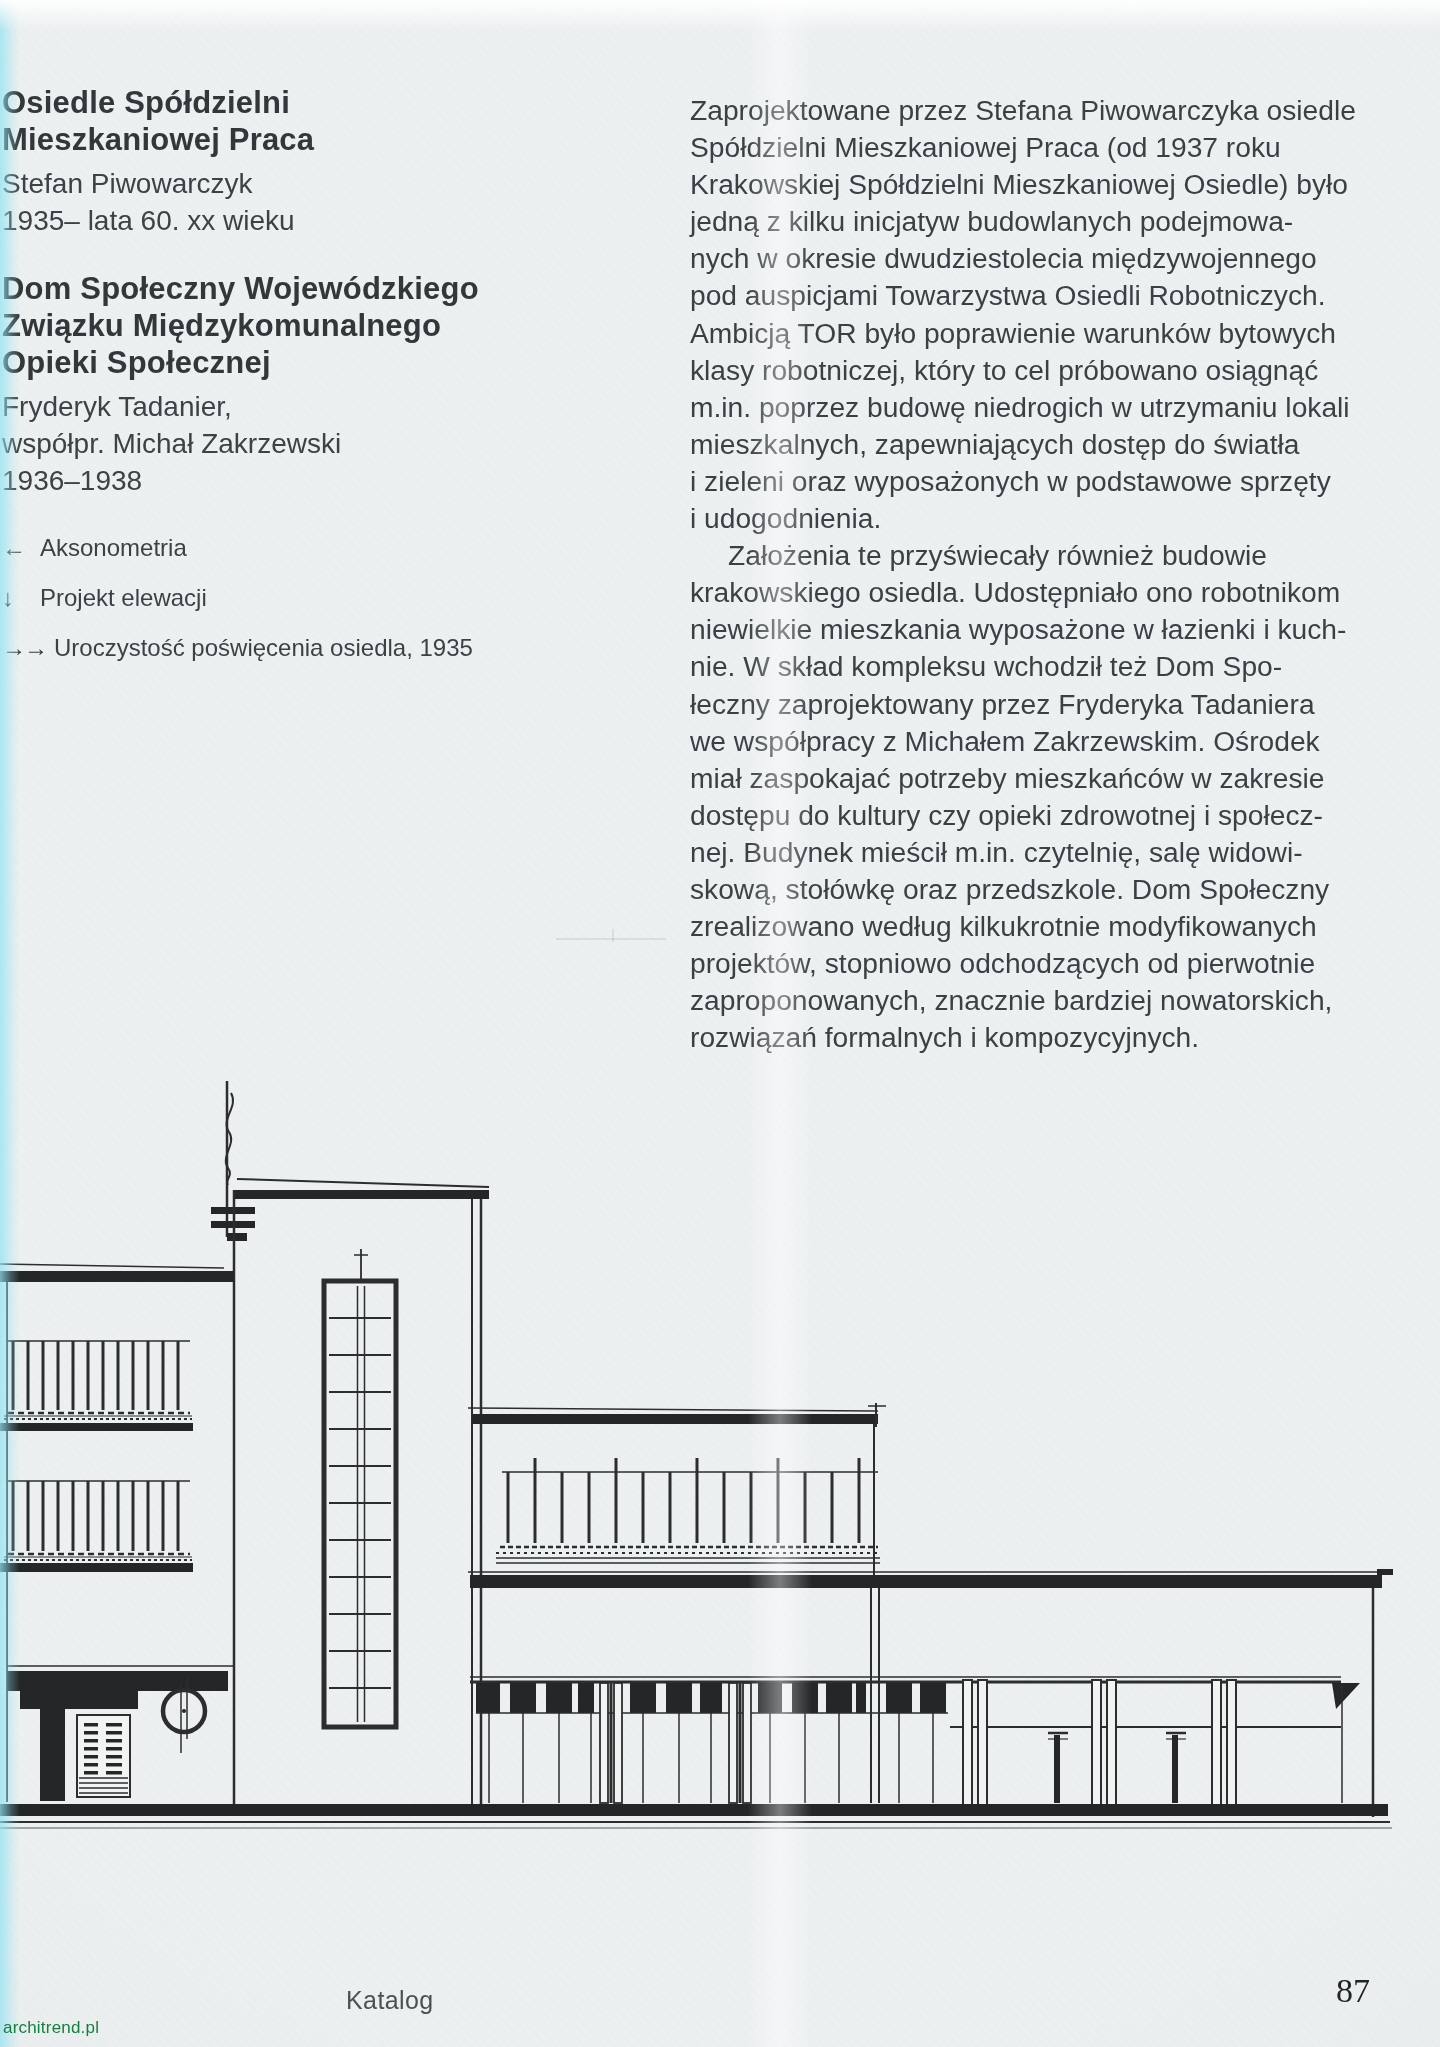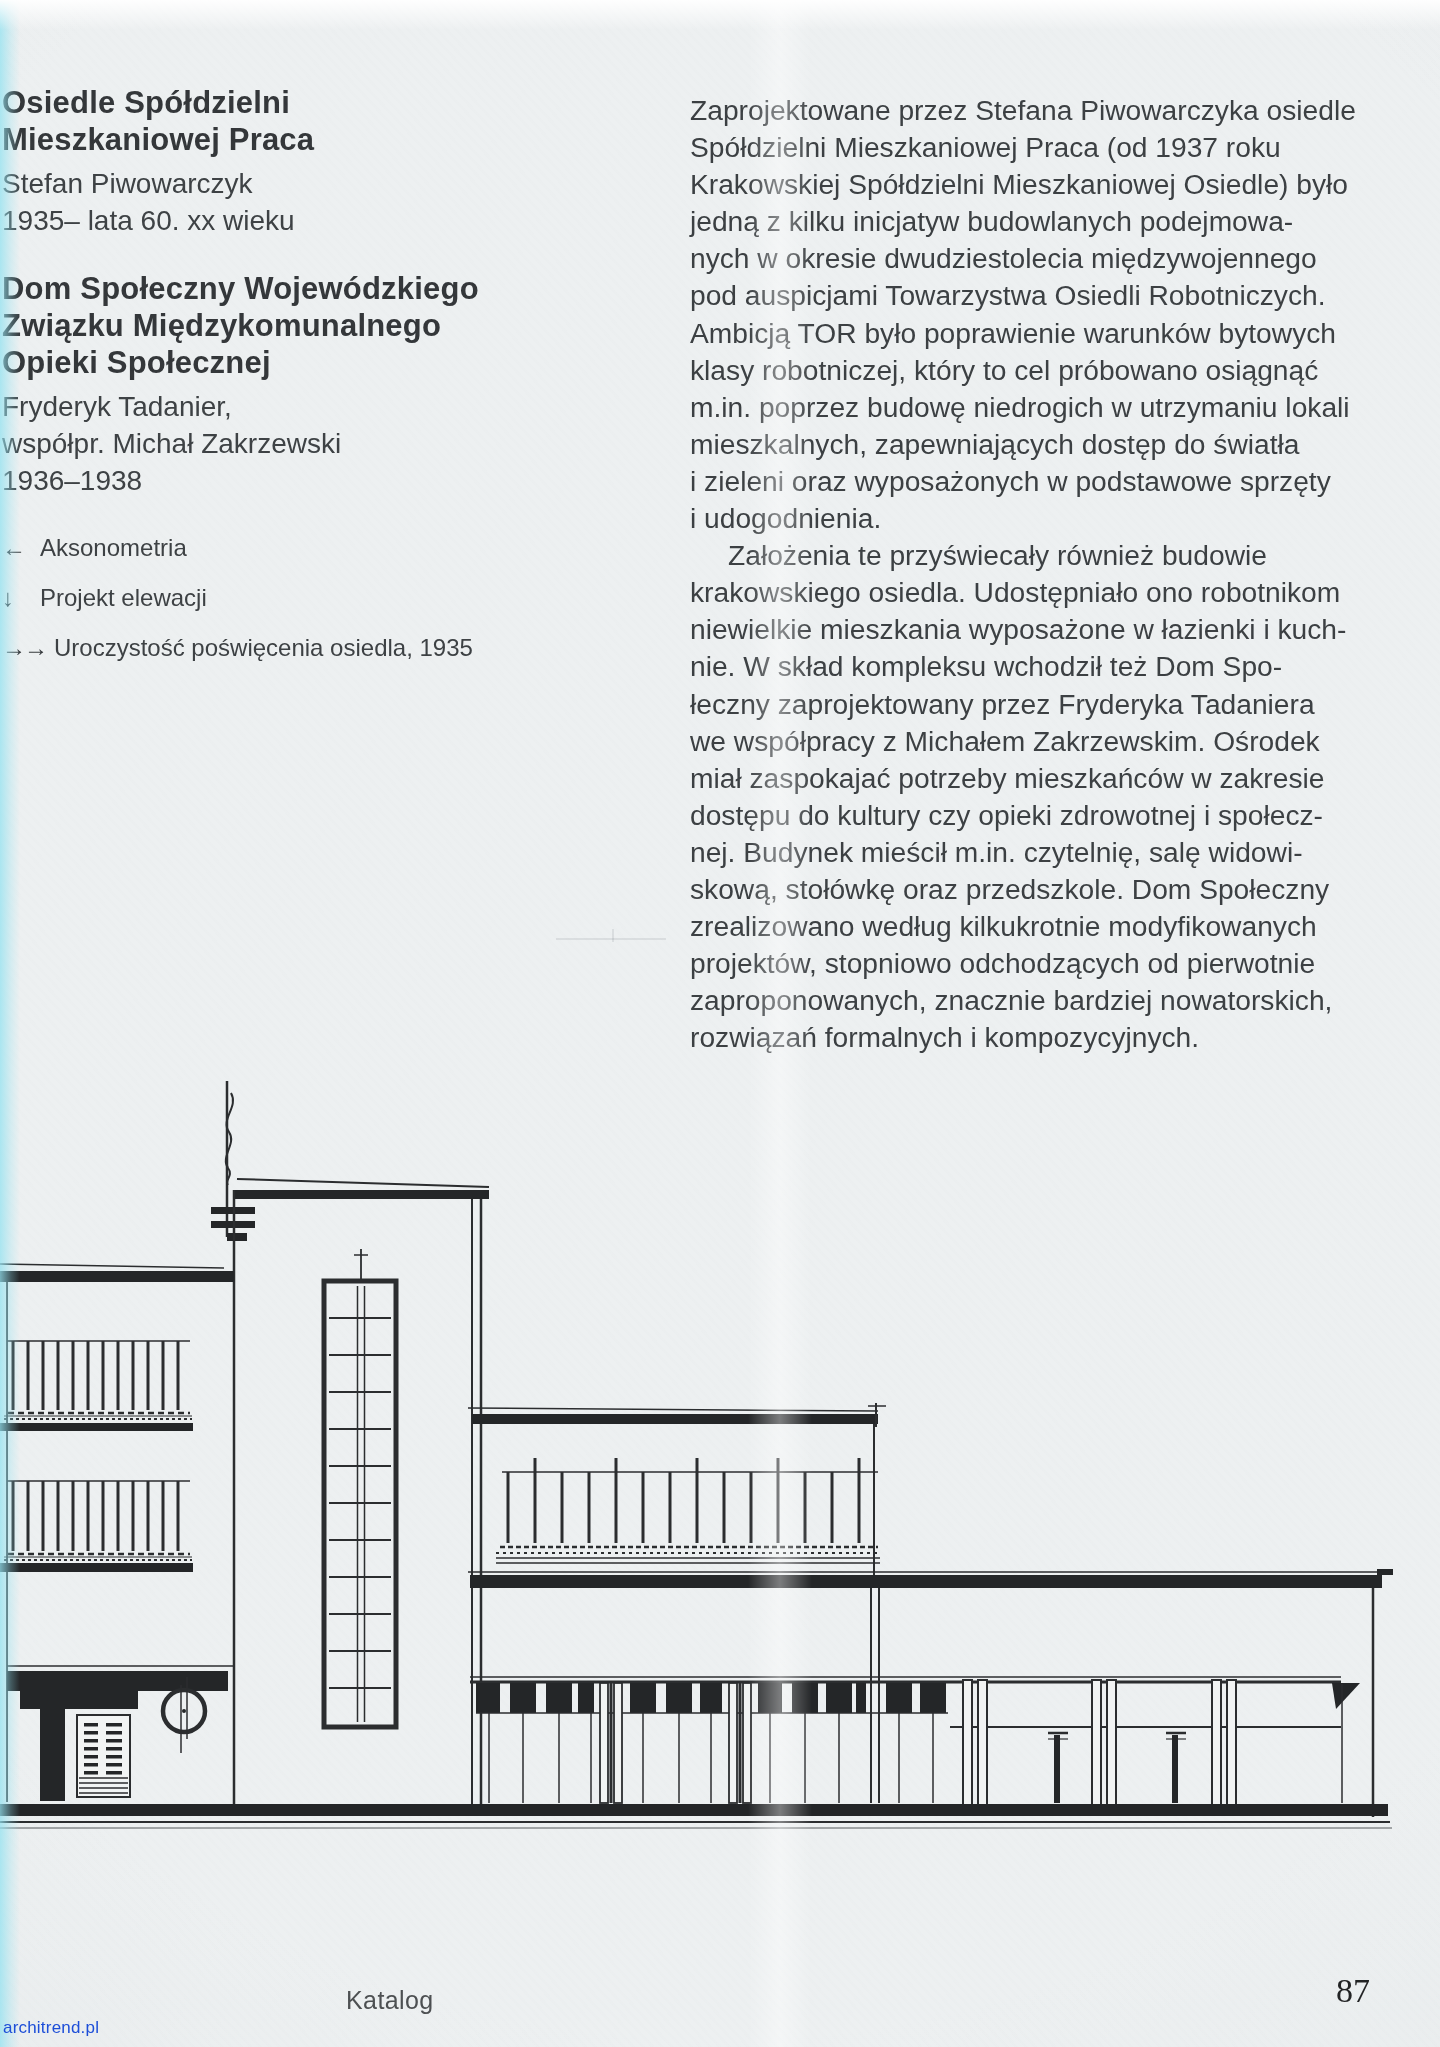--- a/index.html
+++ b/index.html
@@ -57,21 +57,21 @@
   .article{position:absolute;left:690px;top:92px;width:720px;}
   .article div.bl{font-size:28.2px;line-height:37.1px;color:#3a3e41;white-space:nowrap;}
   .article div.bl:nth-of-type(13){padding-left:38px;}
 
   
   .elevation{position:absolute;left:0;top:1075px;z-index:2;}
 
   
   .footer-label{position:absolute;left:346px;top:1986px;font-size:25px;color:#4b4e50;letter-spacing:0.4px;}
   .page-number{position:absolute;left:1336px;top:1972px;font-family:"Liberation Serif", serif;font-size:34px;color:#1d1e1f;}
-  .watermark{position:absolute;left:3px;top:2018px;font-size:17px;color:#1d4ed8;letter-spacing:0.2px;z-index:6;}
+  .watermark{position:absolute;left:3px;top:2018px;font-size:17px;color:#15803d;letter-spacing:0.2px;z-index:6;}
 </style>
 </head>
 <body>
 
 <div class="page">
 
   <div class="scan-edge-left"></div>
   <div class="scan-edge-top"></div>
   <div class="scan-streak"></div>
   <div class="fold-line"></div>

